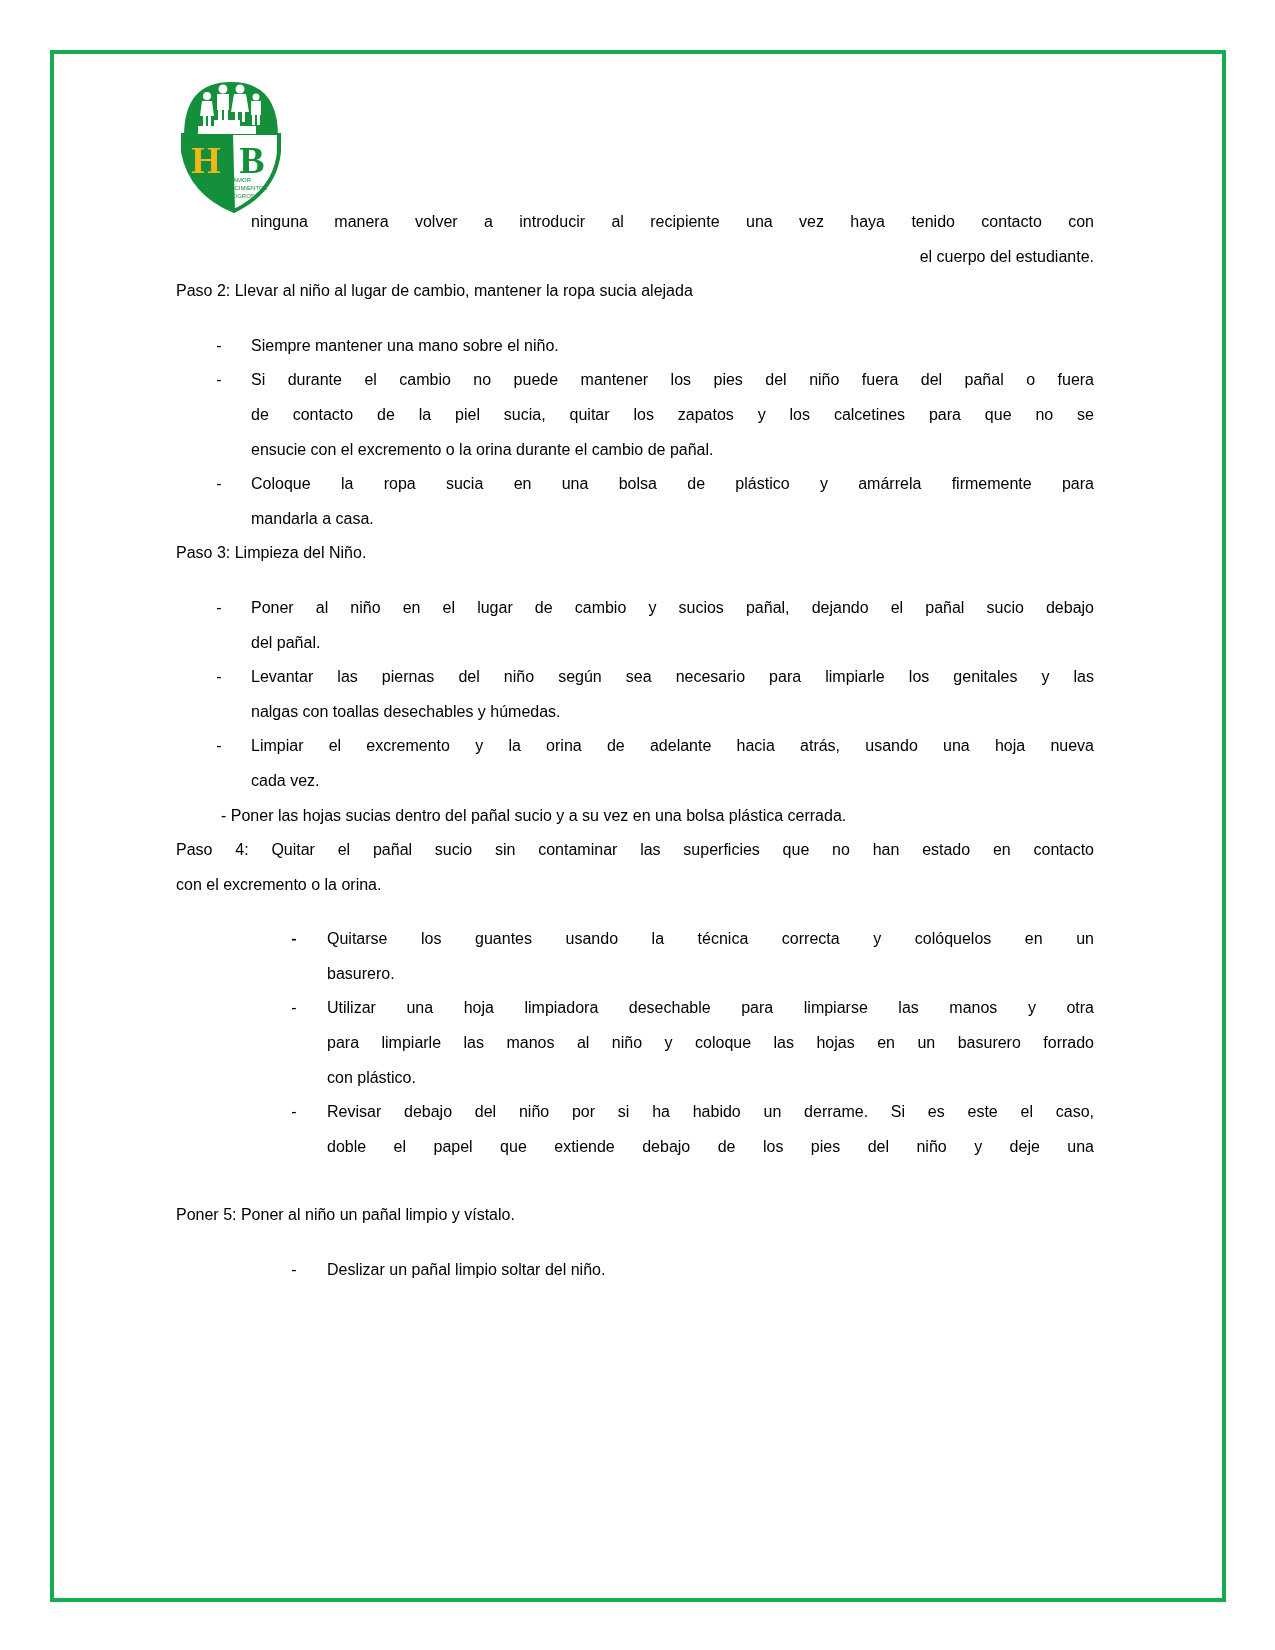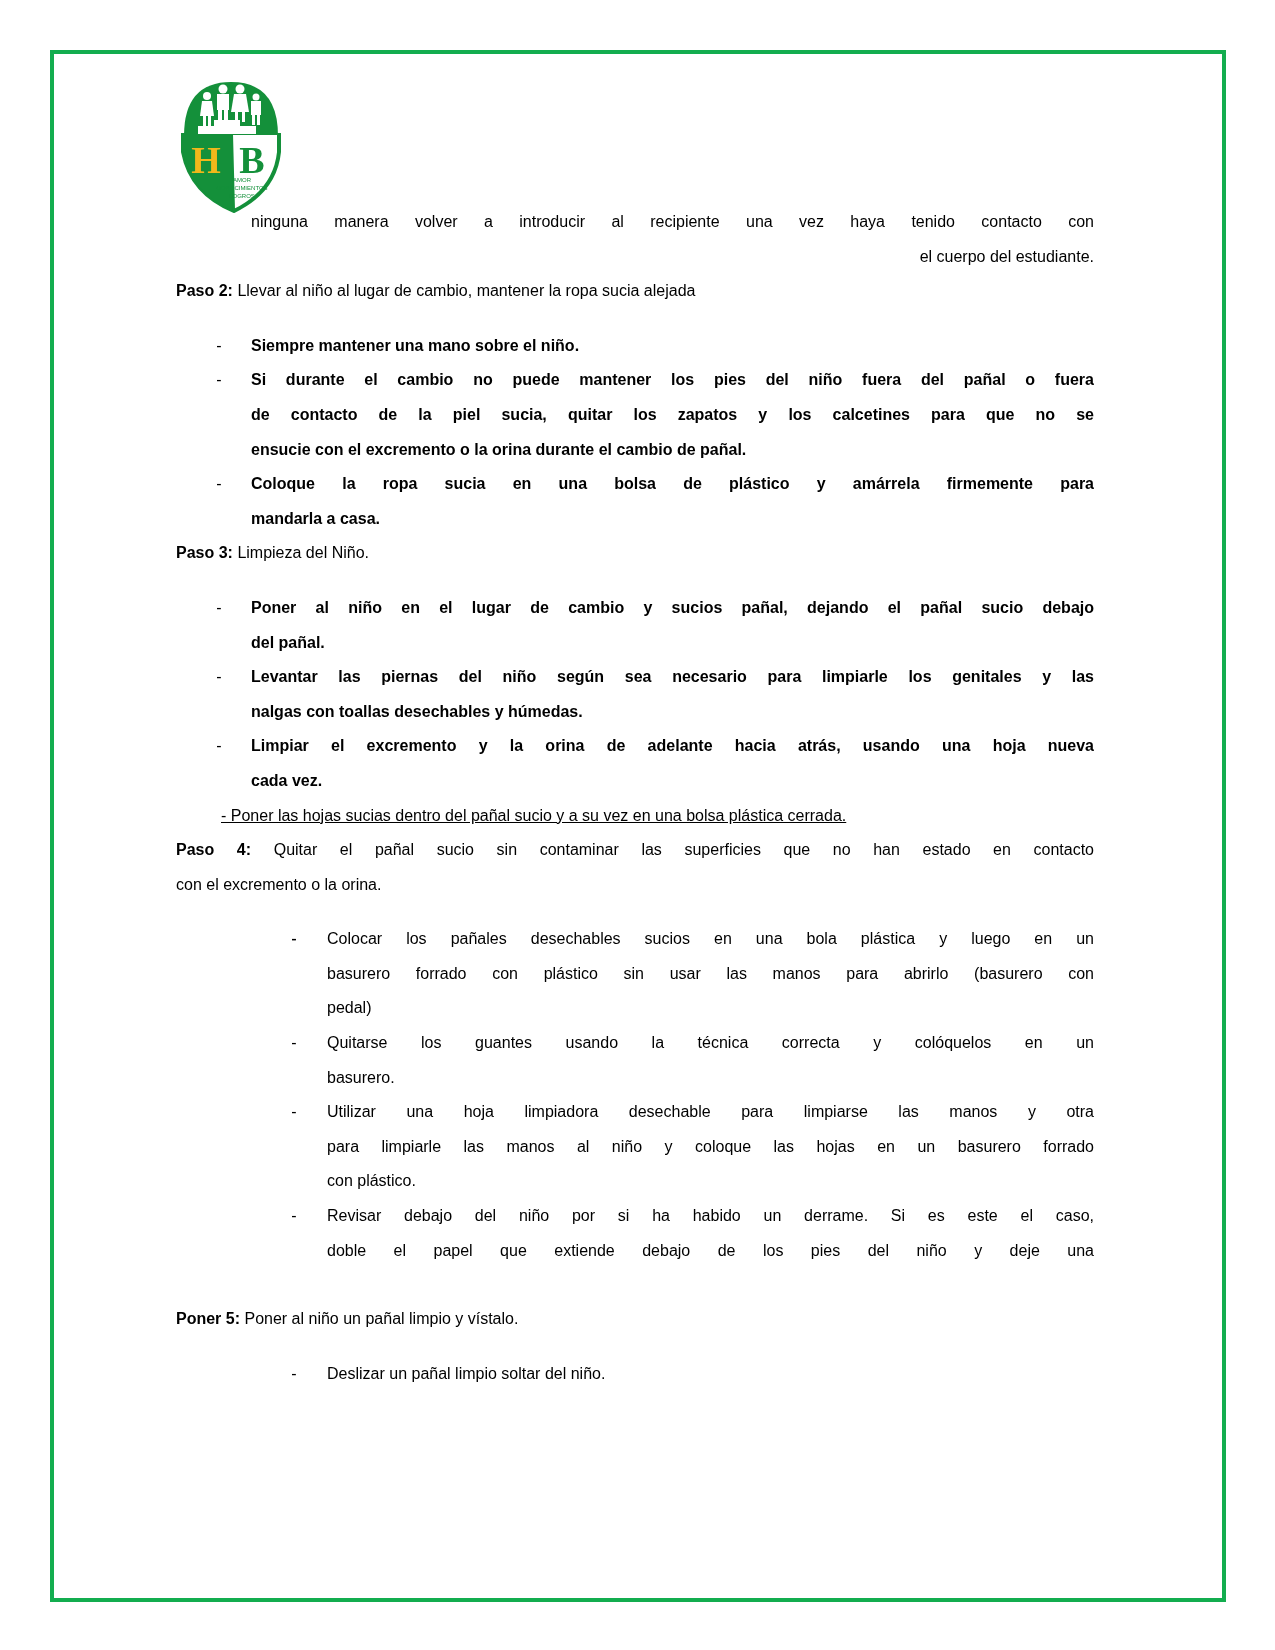--- a/index.html
+++ b/index.html
@@ -42,41 +42,41 @@
     .line {
       white-space: nowrap;
       height: 34.6px;
     }
     .justify {
       text-align: justify;
       text-align-last: justify;
       white-space: normal;
     }
     .step-heading .label {
-      font-weight: bold;
+      font-weight: normal;
     }
     .bullet {
       position: relative;
     }
     .bullet .dash {
       position: absolute;
       width: 20px;
       text-align: center;
     }
     .bullet .text {
       display: block;
     }
     .l1 .dash { left: 33px; }
-    .l1 .text { margin-left: 75px; font-weight: bold; }
+    .l1 .text { margin-left: 75px; }
     .l2 .dash { left: 108px; }
     .l2 .text { margin-left: 151px; }
     .gap { height: 20px; }
     .gap-lg { height: 34px; }
     .indent-cont-l1 { margin-left: 75px; text-align: right; }
-    .stray-bullet { margin-left: 45px; text-decoration: underline; }
+    .stray-bullet { margin-left: 45px; }
   </style>
 </head>
 <body>
 
 <div class="page-border"></div>
 
 <div class="logo">
   <svg width="110" height="140" viewBox="0 0 110 140">
 
     <path d="M8 62 Q8 8 55 8 Q102 8 102 62 Z" fill="#14903a"></path>
@@ -181,25 +181,20 @@
     <span class="label">Paso 4:</span>
     <span>Quitar el pañal sucio sin contaminar las superficies que no han estado en contacto</span>
   </div>
   <div class="line">con el excremento o la orina.</div>
   <div class="gap"></div>
   <div class="bullet l2">
     <span class="dash">-</span>
   </div>
   <div class="bullet l2">
     <span class="dash">-</span>
-    <span class="text">
-      <div class="line justify">Colocar los pañales desechables sucios en una bola plástica y luego en un</div>
-      <div class="line justify">basurero forrado con plástico sin usar las manos para abrirlo (basurero con</div>
-      <div class="line">pedal)</div>
-    </span>
   </div>
   <div class="bullet l2">
     <span class="dash">-</span>
     <span class="text">
       <div class="line justify">Quitarse los guantes usando la técnica correcta y colóquelos en un</div>
       <div class="line">basurero.</div>
     </span>
   </div>
   <div class="bullet l2">
     <span class="dash">-</span>

